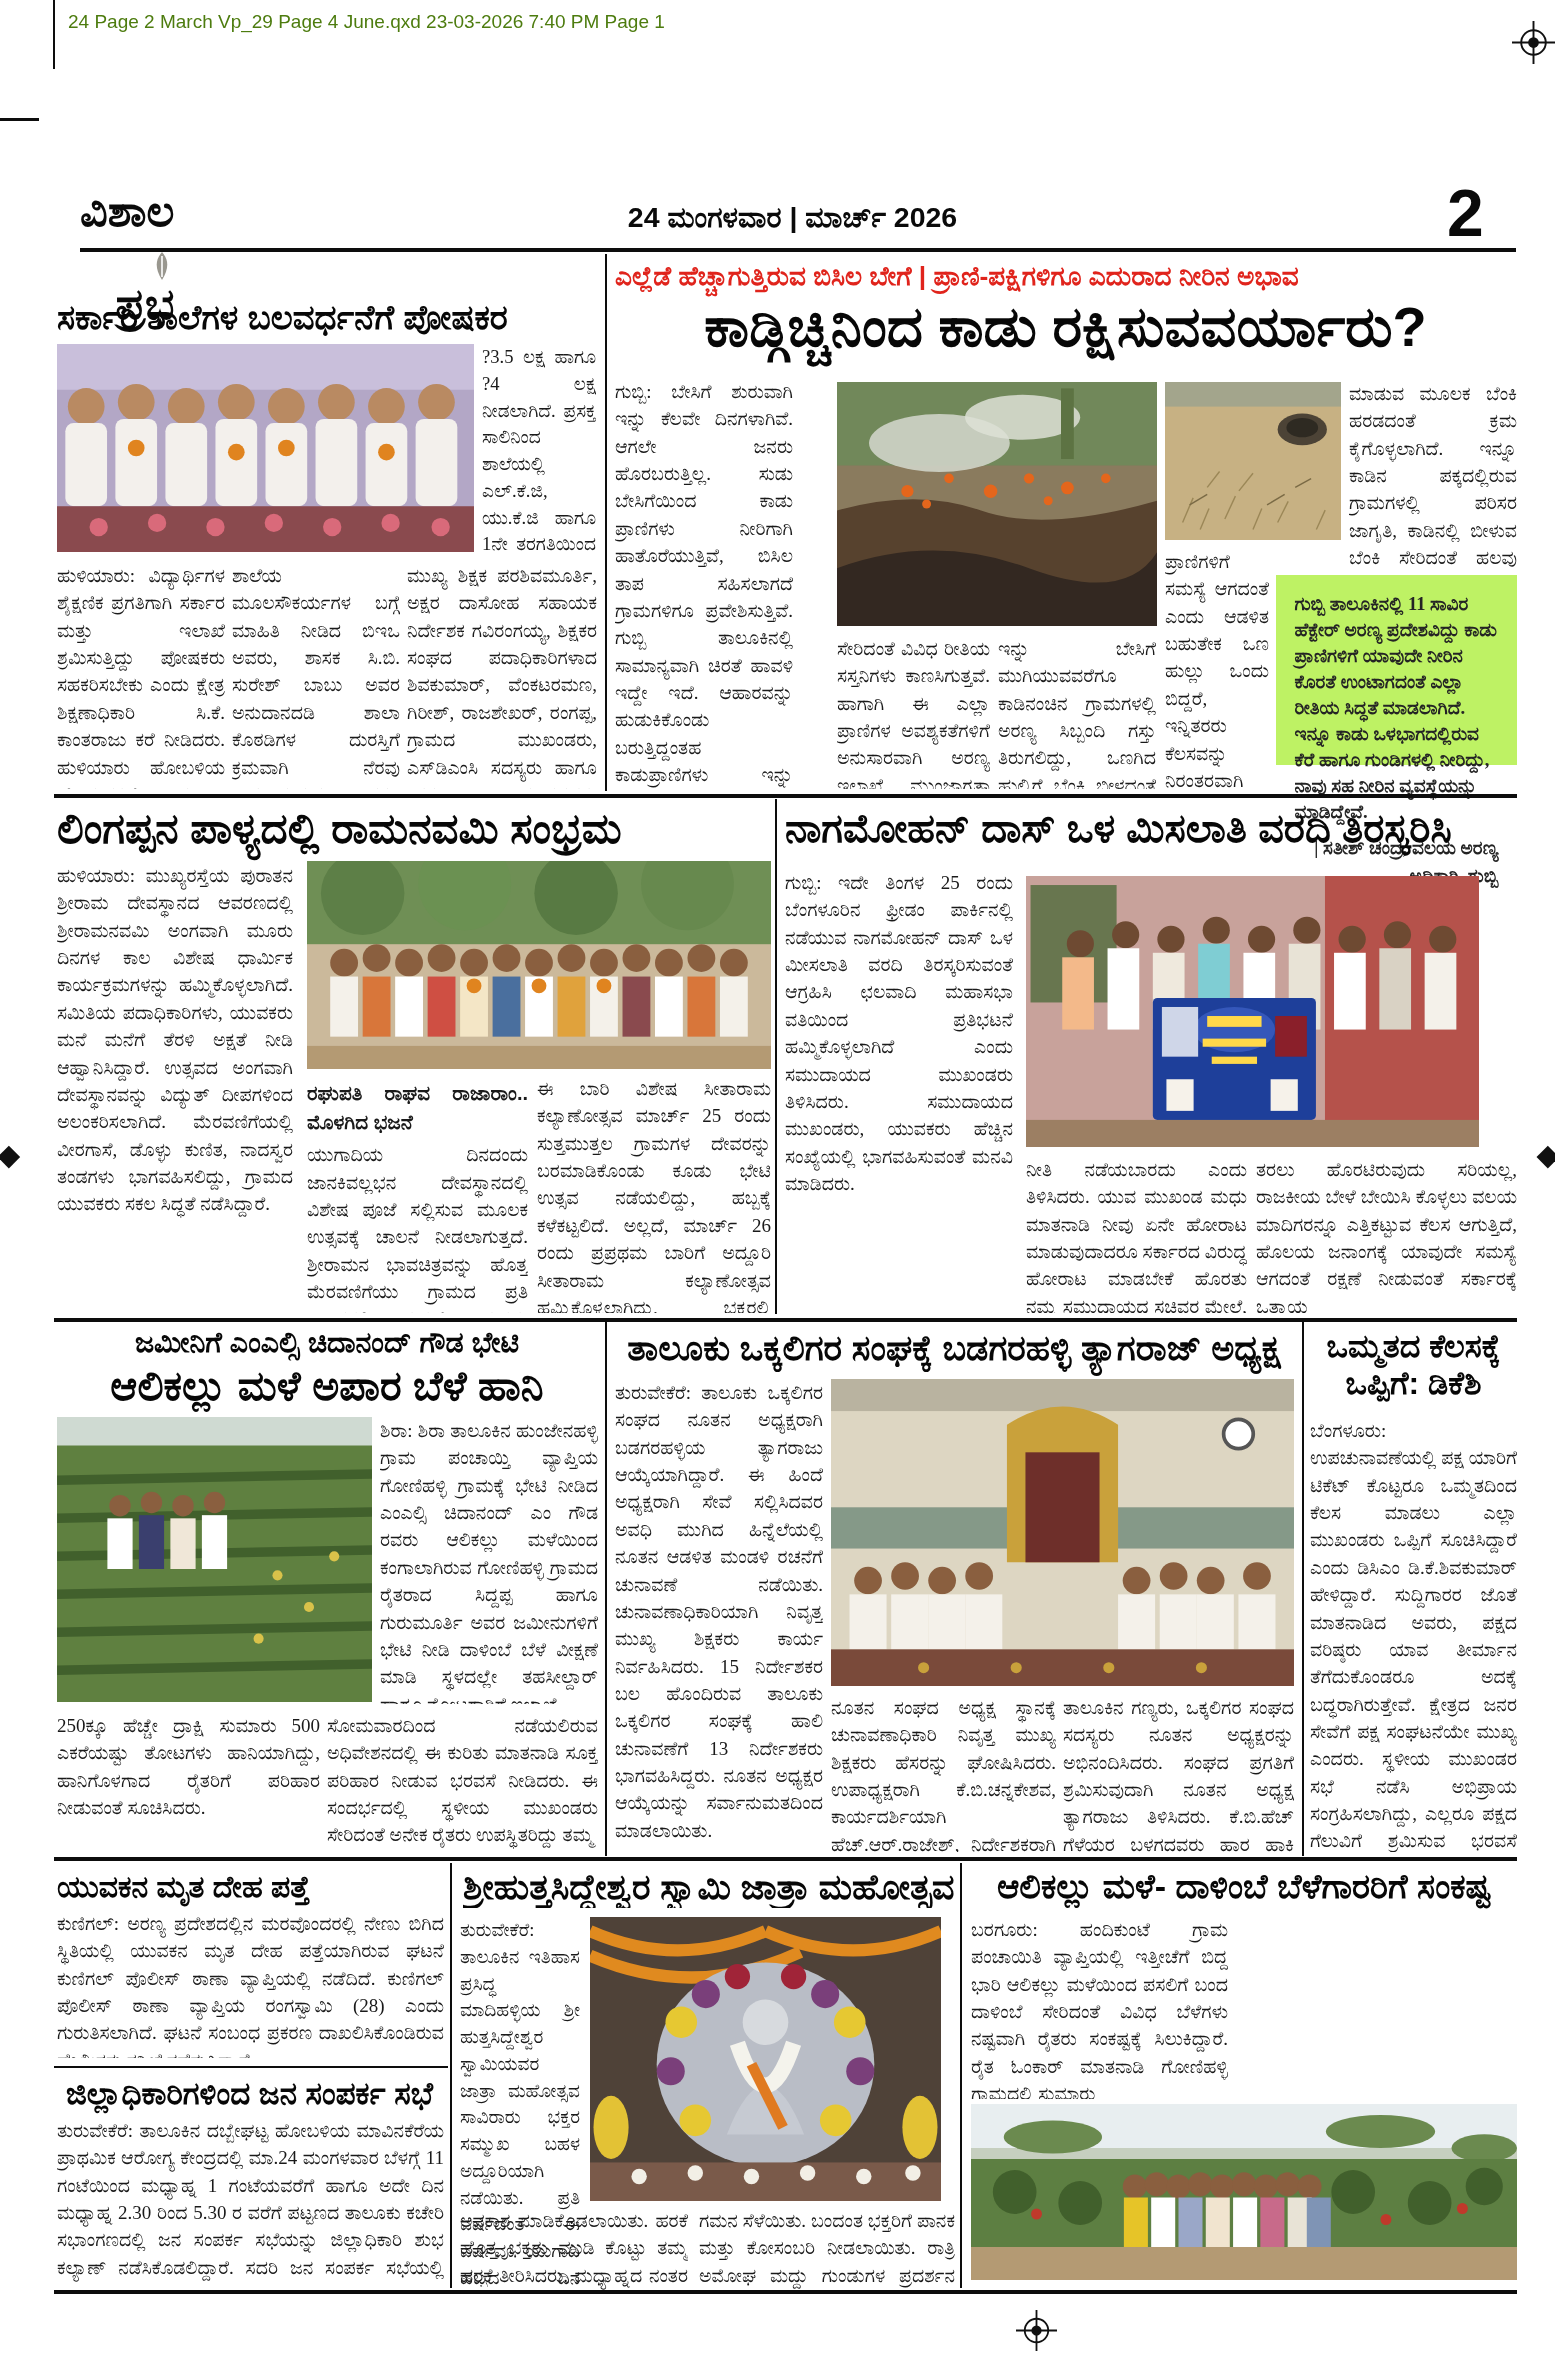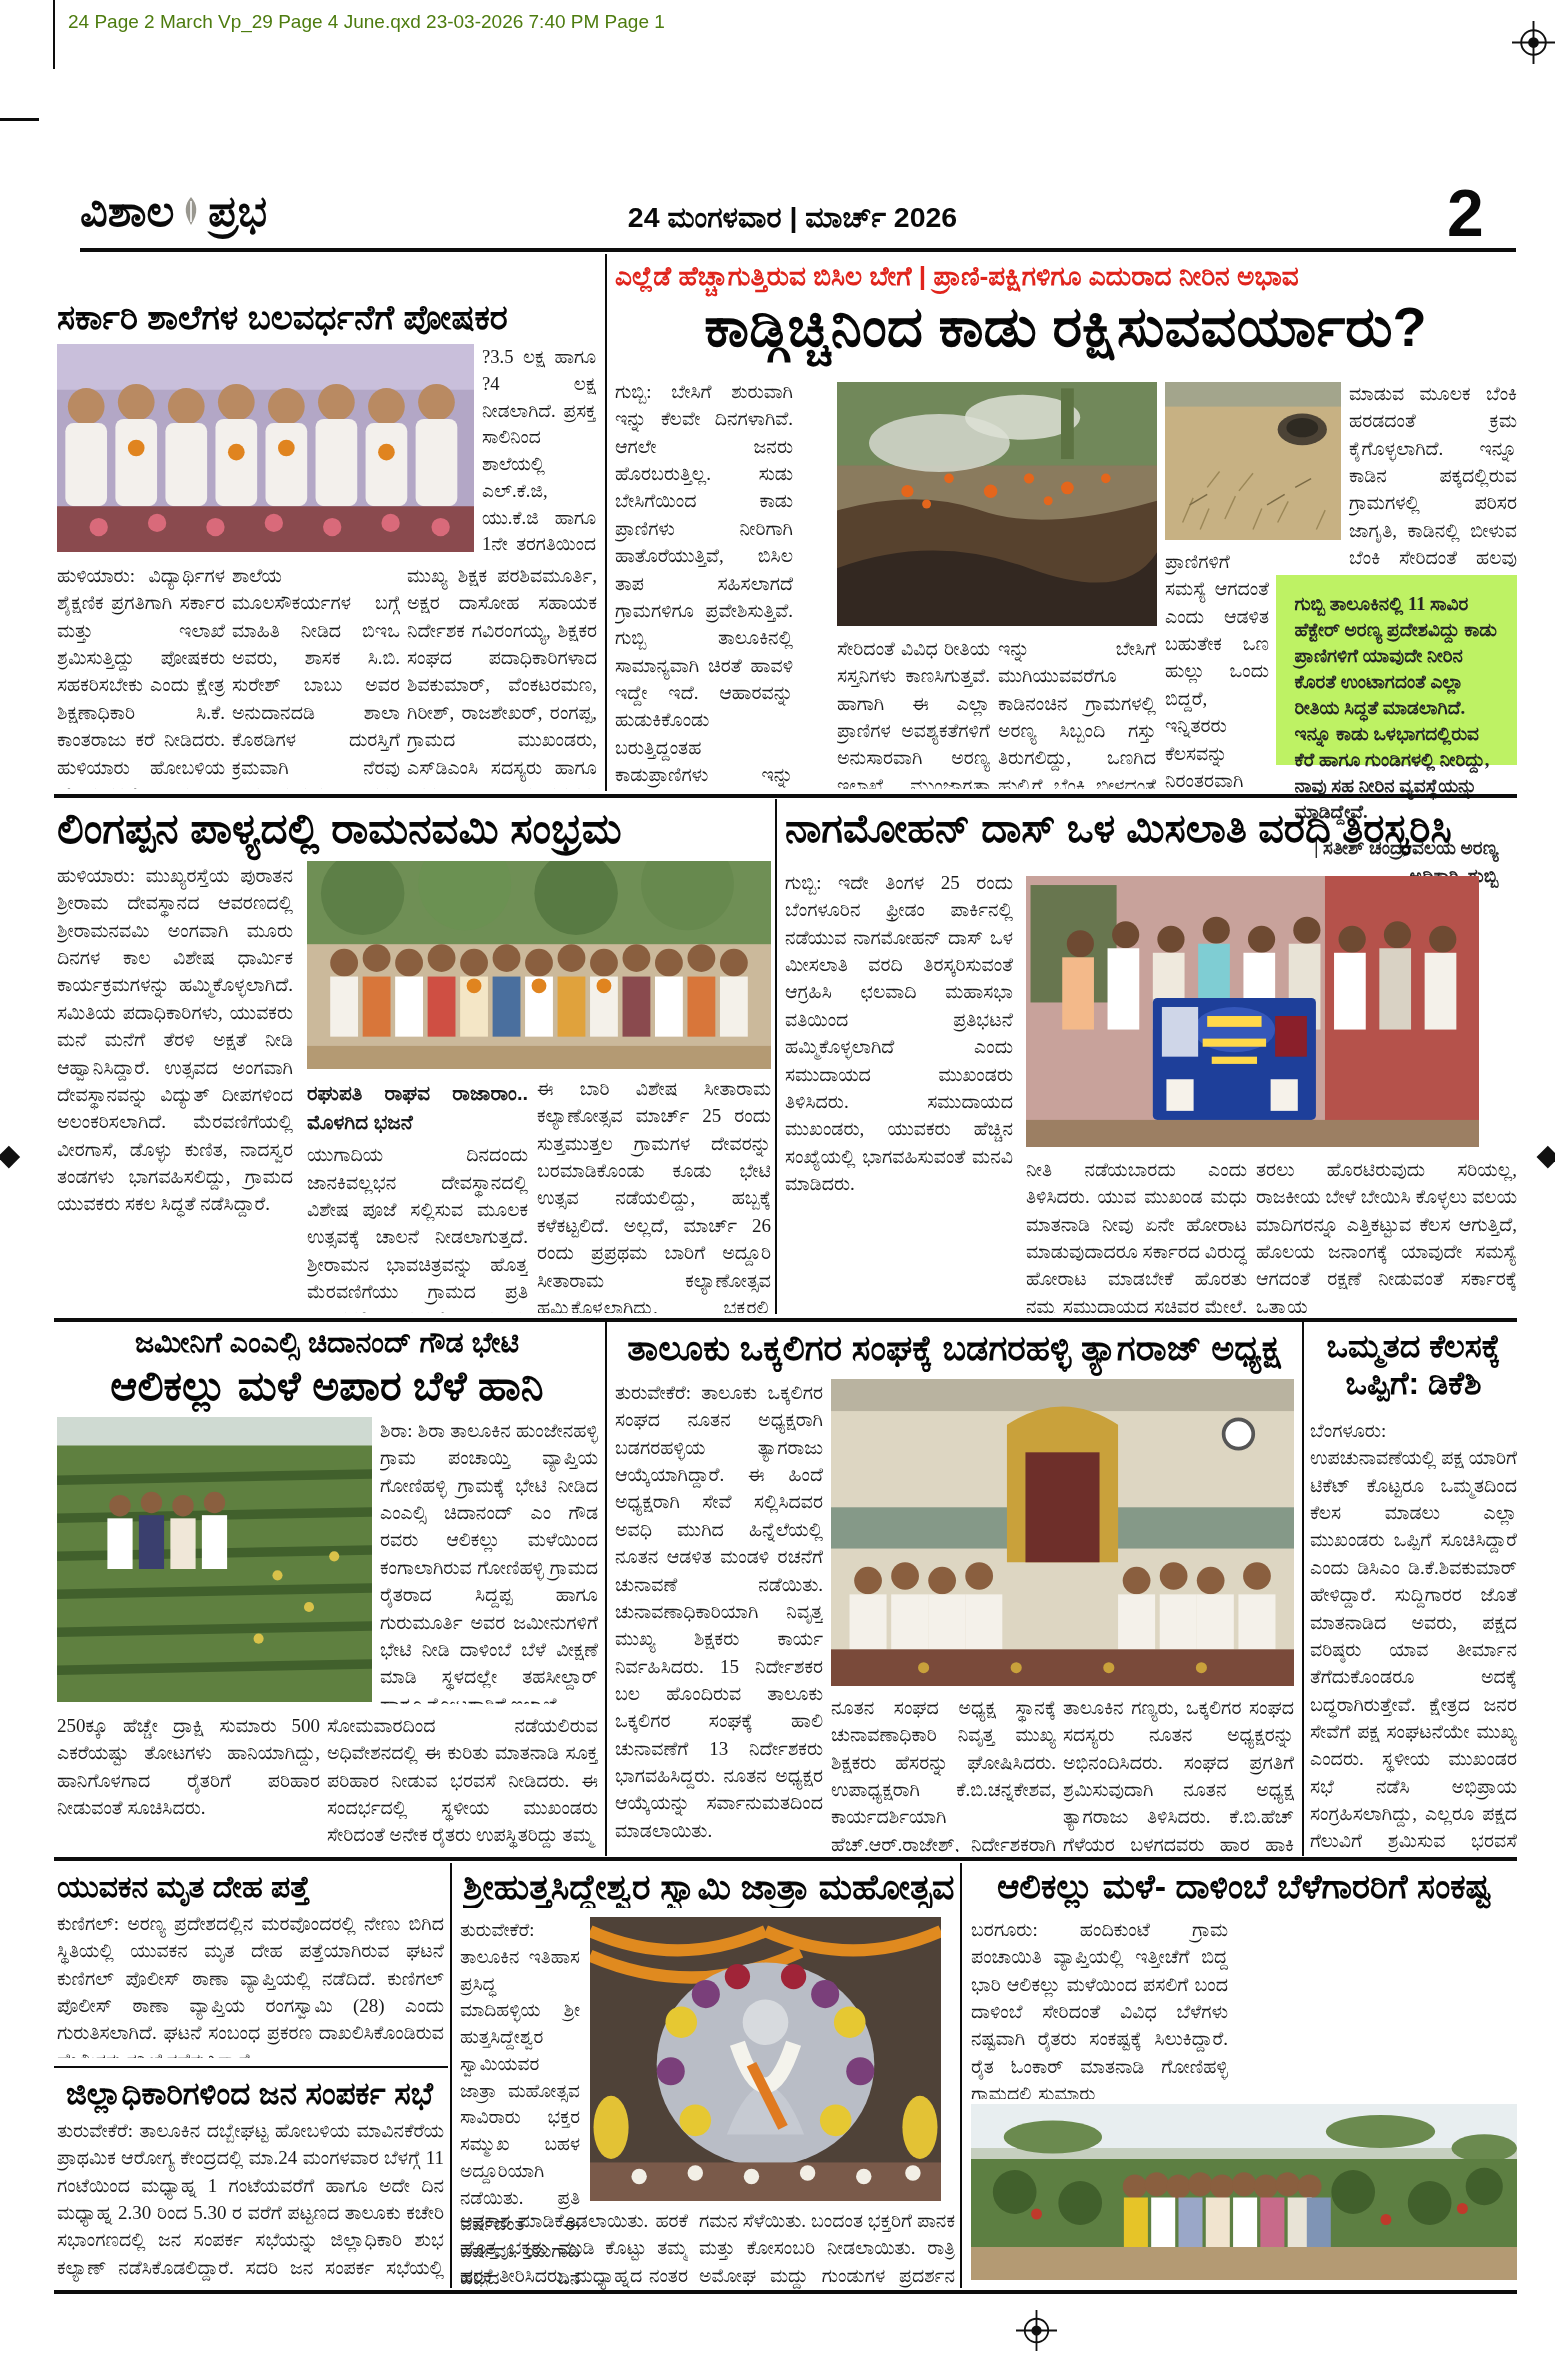--- a/index.html
+++ b/index.html
@@ -9,22 +9,22 @@
   .txt{font-size:19px;line-height:1.44;text-align:justify;overflow:hidden;color:#1a1a1a;}
   .txt p{margin:0 0 5.7px 0;}
   .hl{font-family:"Liberation Sans","DejaVu Sans",sans-serif;font-weight:700;color:#070707;line-height:1.16;}
   .center{text-align:center;}
   .rule{background:#0d0d0d;}
   .vline{background:#0d0d0d;}
   .ph{overflow:hidden;background:#c5c0b2;}
   .ph svg{display:block;width:100%;height:100%;}
   .kicker{font-family:"Liberation Sans","DejaVu Sans",sans-serif;font-weight:700;color:#e0241c;}
   .printline{font-family:"Liberation Sans","DejaVu Sans",sans-serif;font-size:19px;color:#4d7c0f;}
-  .masthead-title{display:flex;align-items:flex-start;gap:5px;font-family:"Liberation Sans","DejaVu Sans",sans-serif;
-                  font-weight:800;font-size:43px;color:#0a0a0a;}
+  .masthead-title{display:flex;align-items:flex-end;gap:5px;font-family:"Liberation Sans","DejaVu Sans",sans-serif;
+                  font-weight:800;font-size:43px;color:#0a0a0a;flex-direction:column;}
   .dateline{font-family:"Liberation Sans","DejaVu Sans",sans-serif;font-weight:700;font-size:28.5px;color:#0a0a0a;}
   .pageno{font-family:"Liberation Sans","DejaVu Sans",sans-serif;font-weight:800;font-size:66px;color:#0a0a0a;line-height:1;}
   .quote-box{background:#bef264;padding:15.7px 18.6px;font-size:20px;line-height:1.52;font-weight:700;color:#242424;}
   .attr{text-align:right;margin-top:8.6px;}
   .subhead-inline{font-weight:700;font-family:"Liberation Sans","DejaVu Sans",sans-serif;margin:4.3px 0;}
 </style>
 </head>
 <body>
 
 <div class="sheet">

